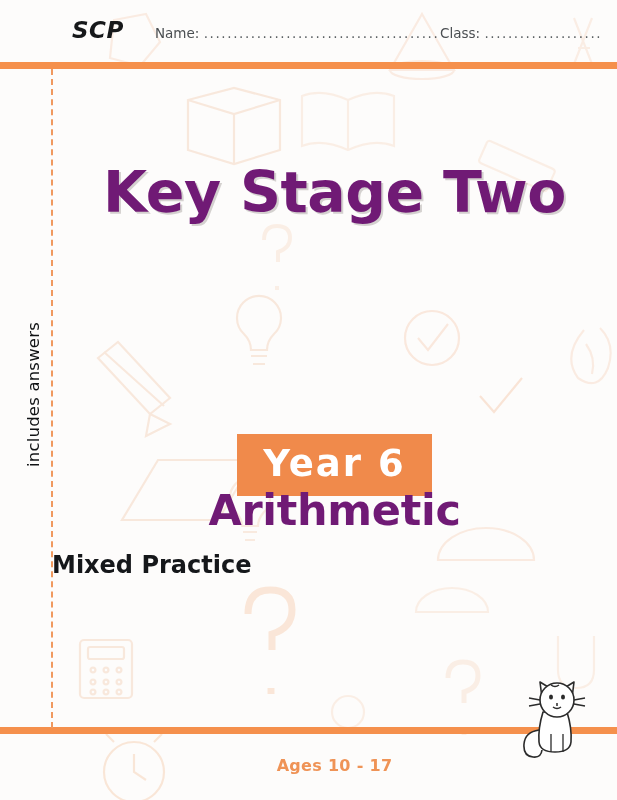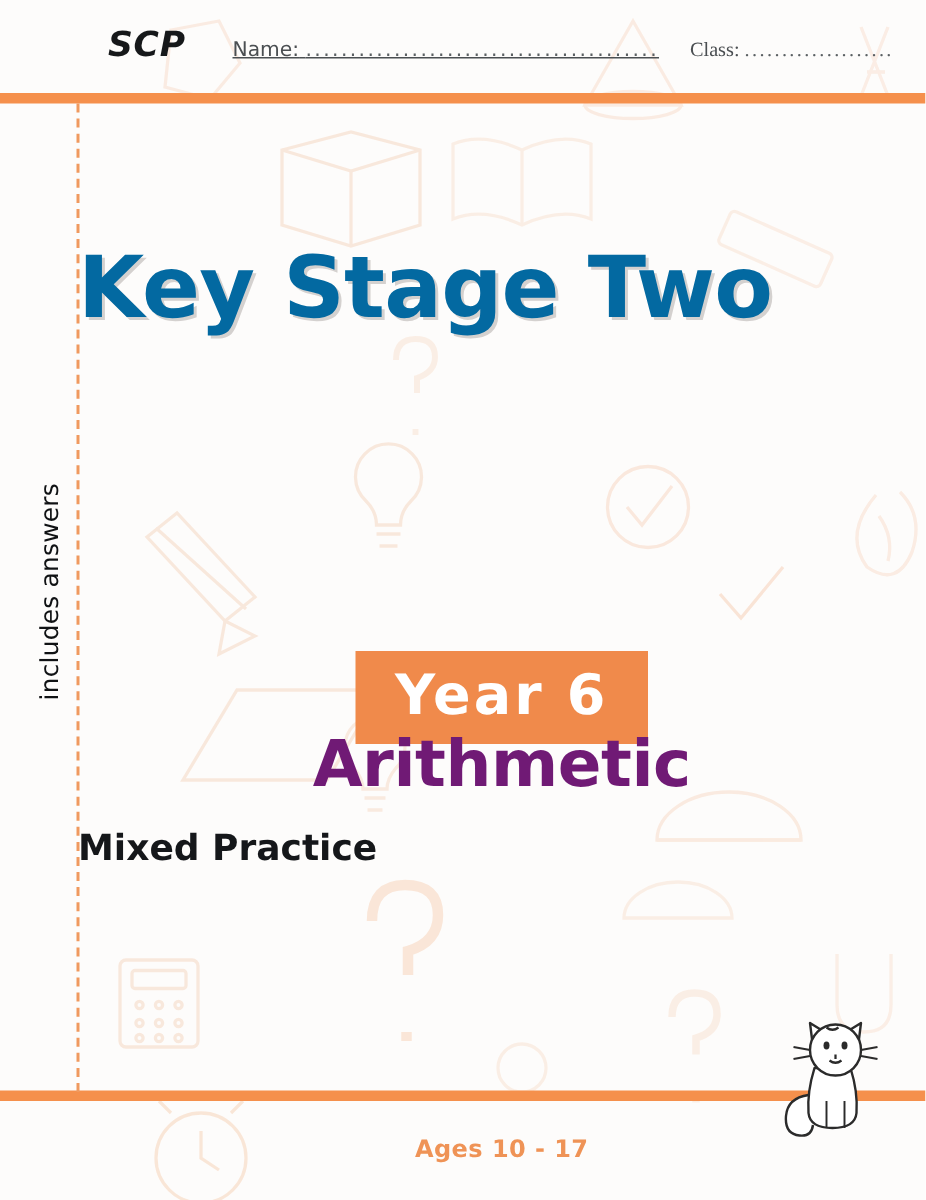--- a/index.html
+++ b/index.html
@@ -55,22 +55,22 @@
     color: #16181a;
   }
   .field {
     position: absolute;
     top: 25px;
     font-size: 13.5px;
     color: #4b4f52;
     white-space: nowrap;
     font-family: "DejaVu Sans", sans-serif;
   }
-  .field-name  { left: 155px; text-decoration: underline; }
-  .field-class { left: 460px; font-family: Liberation Serif, serif; }
+  .field-name  { left: 155px; }
+  .field-class { left: 440px; }
   .dots { letter-spacing: 1.6px; color: #5b6063; }
 
   
   .hrule {
     position: absolute;
     left: 0;
     width: 617px;
     height: 7px;
     background: #f5904c;
     z-index: 2;
@@ -110,25 +110,26 @@
     top: 69px;
     width: 565px;
     height: 658px;
     z-index: 3;
   }
 
   .title-ks {
     position: absolute;
     top: 95px;
     left: 0; right: 0;
+    text-align: center;
     font-family: "DejaVu Sans", sans-serif;
     font-weight: bold;
     font-size: 57px;
     line-height: 1;
-    color: #0369a1;
+    color: #701a75;
     letter-spacing: -0.5px;
     text-shadow: 2px 2px 0 rgba(120,110,105,0.30);
   }
 
   .title-sat {
     position: absolute;
     top: 172px;
     left: 0; right: 0;
     text-align: center;
     font-family: "DejaVu Sans", sans-serif;

